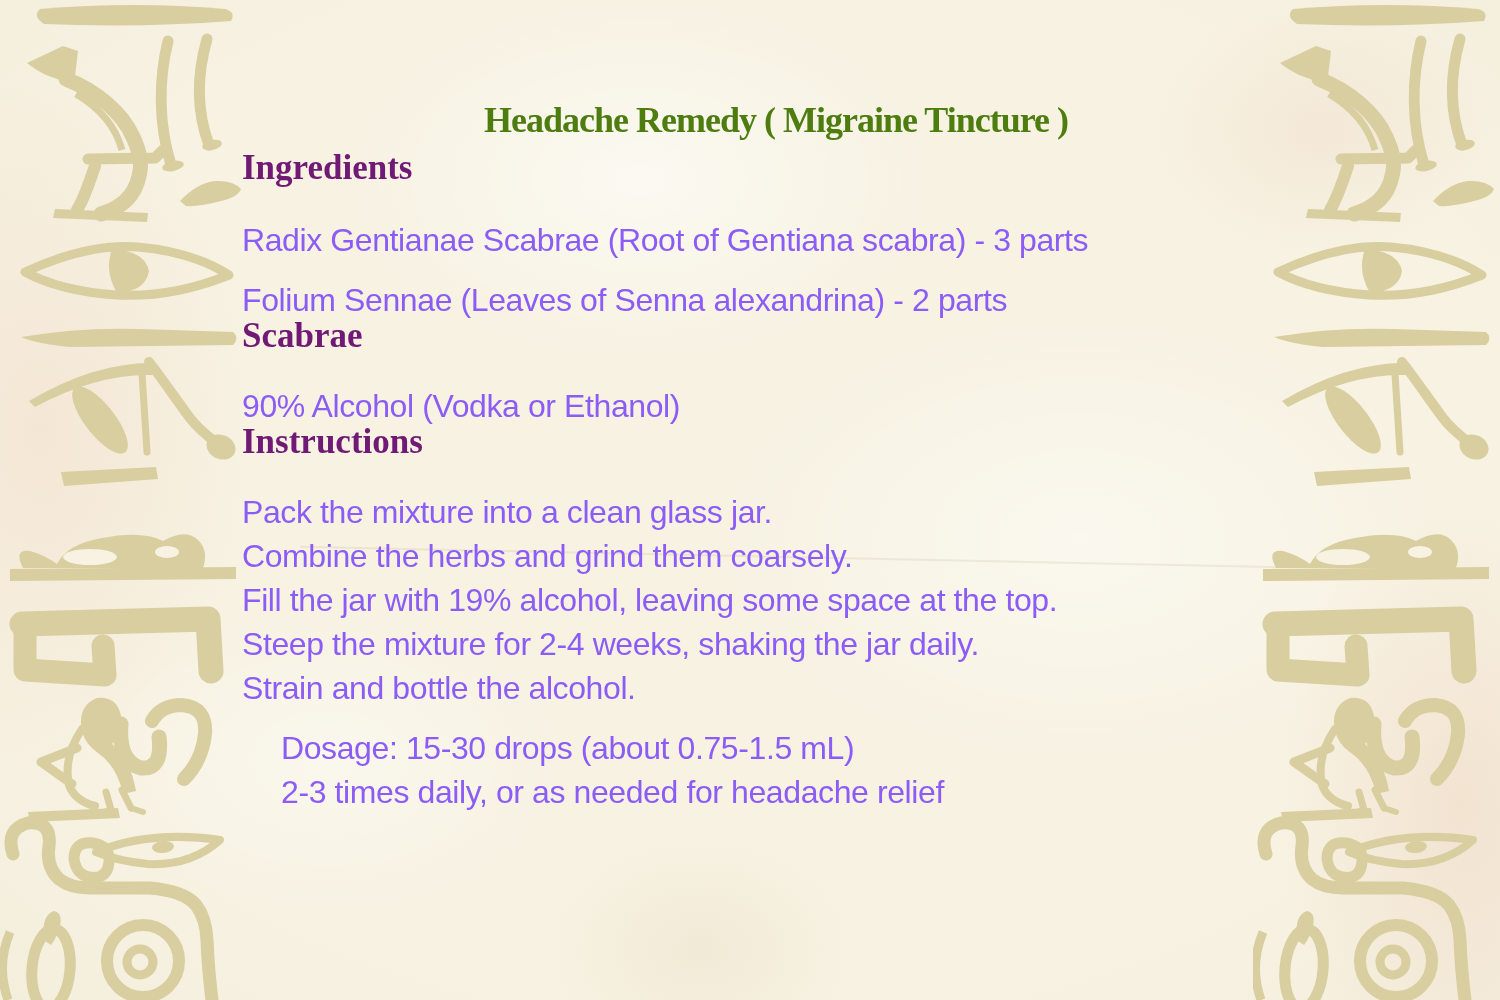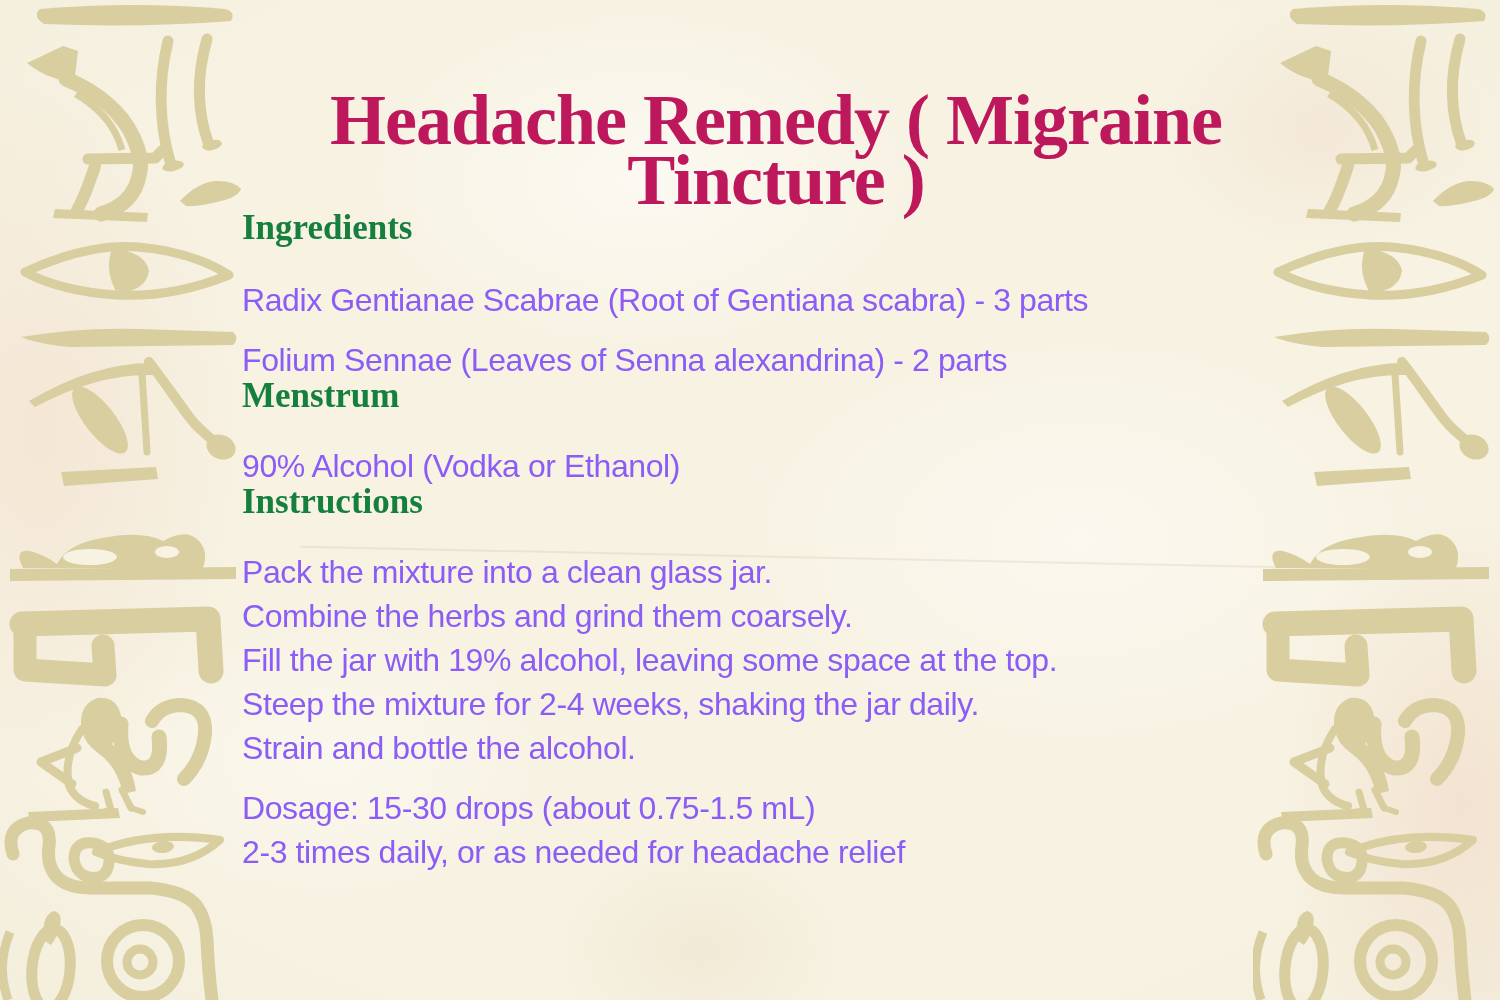--- a/index.html
+++ b/index.html
@@ -26,40 +26,40 @@
     pointer-events:none;
   }
   .strip{position:absolute;top:0;width:250px;height:1000px;pointer-events:none;}
   .strip.left{left:0;}
   .strip.right{left:1253px;}
   .content{
     position:absolute;left:242px;top:0;width:1068px;padding-top:90px;
   }
   .title{
     font-family:"Liberation Serif", serif;font-weight:bold;
-    font-size:72px;line-height:60px;letter-spacing:-1px;
-    color:#be185d;text-align:center;margin:0;
+    font-size:36px;line-height:60px;letter-spacing:-1px;
+    color:#4d7c0f;text-align:center;margin:0;
   }
   h2.sec{
     font-family:"Liberation Serif", serif;font-weight:bold;
-    font-size:35px;line-height:36px;color:#15803d;margin:0;
+    font-size:35px;line-height:36px;color:#701a75;margin:0;
   }
   .sec-ingredients{margin-top:40px;}
   .sec-menstrum{margin-top:34px;}
   .sec-instructions{margin-top:36px;}
   .line{
     font-size:32px;line-height:36px;letter-spacing:-.4px;
     color:#8b5cf6;margin:0;
   }
   .ing-1{margin-top:36px;}
   .ing-2{margin-top:24px;}
   .men-1{margin-top:34px;}
   .steps{margin-top:30px;}
   .steps .line{line-height:44px;letter-spacing:-.4px;}
-  .dosage{margin-top:16px;}
+  .dosage{margin-top:16px;margin-left:39px;}
   .dosage .line{line-height:44px;}
 </style>
 </head>
 <body>
 
 <svg width="0" height="0" style="position:absolute" aria-hidden="true">
   <defs>
     <g id="hiero" fill="#d8ce9f" stroke="#d8ce9f">
 
       <path stroke="none" d="M40,9 Q135,1 225,9 Q236,12 231,21 Q140,28 44,24 Q32,16 40,9 Z"></path>
@@ -131,21 +131,21 @@
     <use href="#hiero"></use>
   </svg>
 
 <div class="content">
   <h1 class="title">Headache Remedy ( Migraine Tincture )</h1>
 
   <h2 class="sec sec-ingredients">Ingredients</h2>
   <p class="line ing-1">Radix Gentianae Scabrae (Root of Gentiana scabra) - 3 parts</p>
   <p class="line ing-2">Folium Sennae (Leaves of Senna alexandrina) - 2 parts</p>
 
-  <h2 class="sec sec-menstrum">Menstrum</h2>
+  <h2 class="sec sec-menstrum">Scabrae</h2>
   <p class="line men-1">90% Alcohol (Vodka or Ethanol)</p>
 
   <h2 class="sec sec-instructions">Instructions</h2>
   <div class="steps">
     <p class="line">Pack the mixture into a clean glass jar.</p>
     <p class="line">Combine the herbs and grind them coarsely.</p>
     <p class="line">Fill the jar with 19% alcohol, leaving some space at the top.</p>
     <p class="line">Steep the mixture for 2-4 weeks, shaking the jar daily.</p>
     <p class="line">Strain and bottle the alcohol.</p>
   </div>

